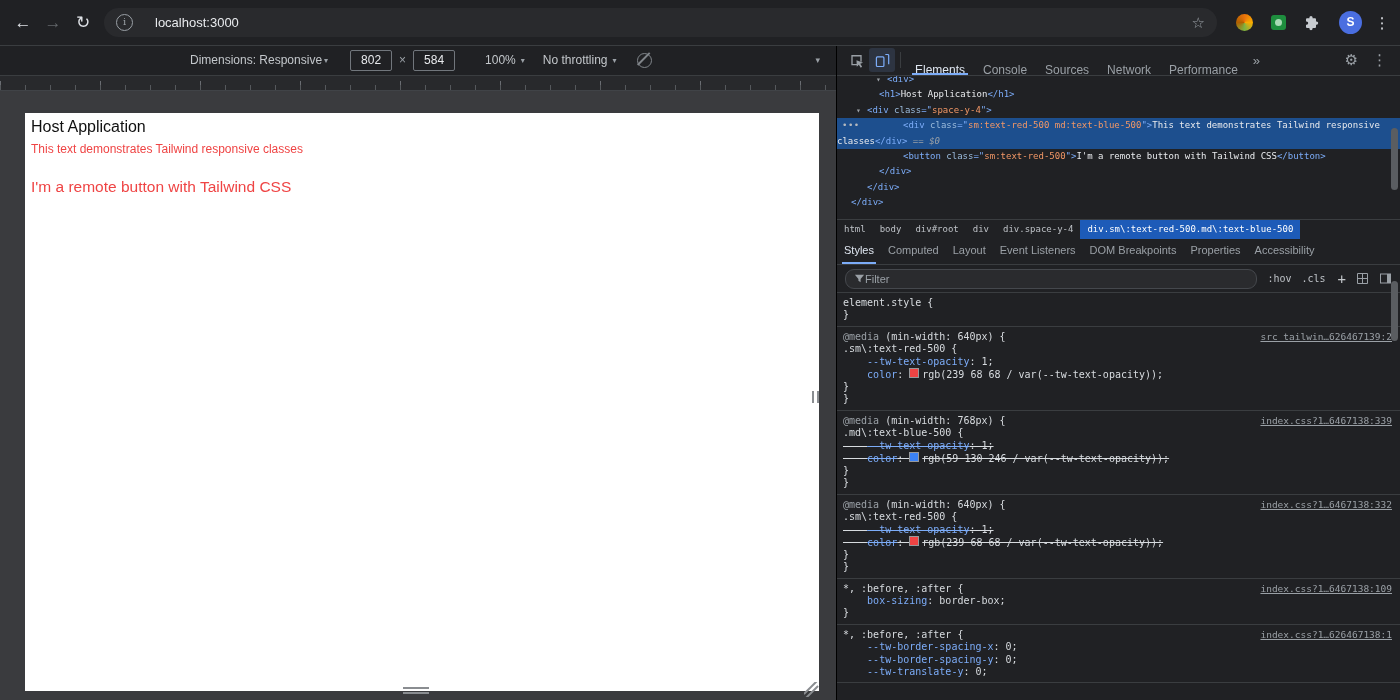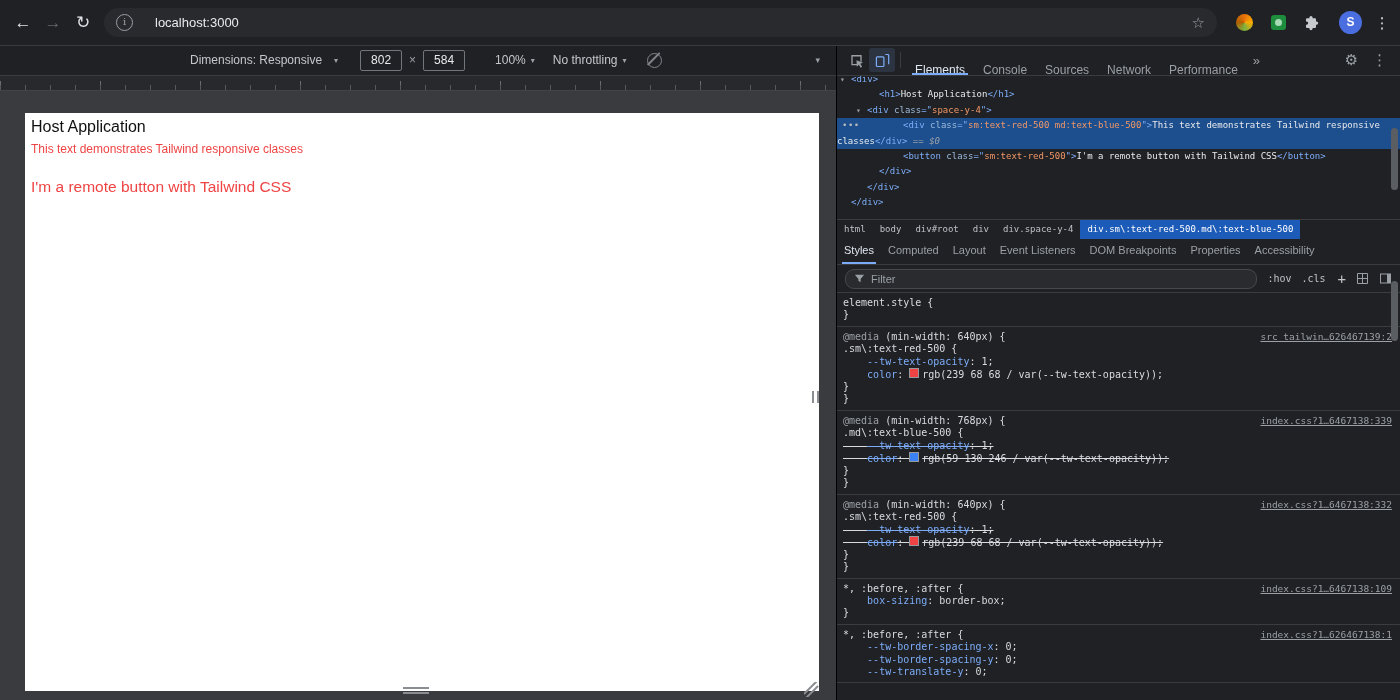--- a/index.html
+++ b/index.html
@@ -23,21 +23,21 @@
   .ext2::after{content:"";position:absolute;left:4px;top:4px;width:7px;height:7px;border-radius:50%;background:#a8dab5;}
   .puzzle{margin:0 9px;flex:none;}
   .avatar{flex:none;width:23px;height:23px;border-radius:50%;background:#4a6ee0;color:#fff;
           font-size:12px;font-weight:bold;text-align:center;line-height:23px;margin:0 10px;}
   .menu-dots{font-size:15px;color:#dee1e6;width:20px;text-align:center;cursor:pointer;}
 
   
   .left-region{position:absolute;top:45px;left:0;width:836px;bottom:0;background:#3a3b3e;}
   .device-bar{height:30px;background:#202124;border-bottom:1px solid #3a3d40;display:flex;
               align-items:center;font-size:12px;color:#c3c7cb;position:relative;}
-  .db-dim{margin-left:190px;display:flex;align-items:center;gap:12px;cursor:pointer;}
+  .db-dim{margin-left:190px;display:flex;align-items:center;gap:2px;cursor:pointer;}
   .caret-ic{font-size:8px;color:#9aa0a6;}
   .dim-input{margin-left:22px;width:40px;height:19px;border:1px solid #71767c;border-radius:2px;
              color:#e8eaed;text-align:center;line-height:18px;font-size:12px;cursor:text;}
   .times{margin:0 7px;color:#9aa0a6;}
   .db-zoom{margin-left:30px;display:flex;gap:5px;align-items:center;cursor:pointer;}
   .db-throttle{margin-left:18px;display:flex;gap:5px;align-items:center;cursor:pointer;}
   .rotate-ic{margin-left:20px;width:13px;height:13px;border:1.5px solid #80858a;border-radius:50%;
              position:relative;cursor:pointer;}
   .rotate-ic::after{content:"";position:absolute;left:-3px;top:4.5px;width:17px;height:1.5px;
                     background:#80858a;transform:rotate(-45deg);}
@@ -71,21 +71,21 @@
   .dt-tab{padding:11px 9px;font-size:12px;color:#9aa0a6;line-height:29px;cursor:pointer;position:relative;white-space:nowrap;}
   .dt-tab.active{color:#dfe6f0;}
   .dt-tab.active::after{content:"";position:absolute;left:6px;right:6px;bottom:0;height:2px;background:#7cacf8;}
   .dt-overflow{color:#9aa0a6;font-size:13px;padding:0 6px;cursor:pointer;}
   .dt-gear{margin-left:auto;}
   .dt-gear,.dt-menu{color:#9aa0a6;font-size:15px;padding:0 7px;cursor:pointer;}
 
   .dt-tree{flex:none;height:140px;overflow:hidden;padding-top:3px;color:#e8eaed;
            font-family:"DejaVu Sans Mono",monospace;font-size:9px;}
   .tree-line{position:relative;line-height:15.4px;white-space:pre;cursor:default;}
-  .tree-line.clip{margin-top:-7px;}
+  .tree-line.clip{margin-top:-7px;margin-left:36px;}
   .tree-line.sel{background:#1d4f8e;}
   .tree-caret{display:inline-block;width:11px;margin-left:-11px;color:#9aa0a6;font-size:8px;}
   .tree-dots{position:absolute;left:5px;color:#b6babf;letter-spacing:.5px;}
   .tk.tag{color:#7cacf8;}
   .tk.attr{color:#9bbbdc;}
   .tk.val{color:#f29766;}
   .tk.txt{color:#e8eaed;}
   .tk.eq{color:#9aa0a6;font-style:italic;}
 
   .dt-crumbs{flex:none;height:19px;display:flex;align-items:stretch;background:#202124;
@@ -94,21 +94,21 @@
   .crumb{padding:0 7px;line-height:18px;cursor:pointer;white-space:nowrap;}
   .crumb.active{background:#1d5bb8;color:#fff;}
 
   .dt-style-tabs{flex:none;height:25px;display:flex;border-bottom:1px solid #3a3d40;overflow:hidden;}
   .st-tab{padding:0 7px;font-size:11px;line-height:23px;color:#9aa0a6;cursor:pointer;position:relative;white-space:nowrap;}
   .st-tab.active{color:#dfe6f0;}
   .st-tab.active::after{content:"";position:absolute;left:5px;right:5px;bottom:0;height:2px;background:#7cacf8;}
 
   .dt-filter{flex:none;height:27px;display:flex;align-items:center;padding:0 8px;border-bottom:1px solid #3a3d40;}
   .filter-pill{flex:1;height:18px;background:#2a2b2e;border:1px solid #45484d;border-radius:9px;
-               display:flex;align-items:center;padding:0 8px;gap:6px;color:#9aa0a6;font-size:11px;cursor:text;}
+               display:flex;align-items:center;padding:0 8px;color:#9aa0a6;font-size:11px;cursor:text;}
   .filter-ctl{color:#bdc1c6;font-size:10px;margin-left:10px;cursor:pointer;font-family:"DejaVu Sans Mono",monospace;}
   .filter-ctl.plus{font-size:14px;color:#c3c7cb;margin-left:12px;}
   .filter-icon-btn{margin-left:10px;cursor:pointer;display:flex;}
 
   .dt-styles{flex:1;overflow:hidden;font-family:"DejaVu Sans Mono",monospace;font-size:10px;}
   .style-section{position:relative;border-bottom:1px solid #3a3d40;padding:4px 6px;}
   .code-line{white-space:pre;line-height:12.4px;color:#d7dbdf;}
   .tk.plain{color:#d7dbdf;}
   .tk.media{color:#9aa0a6;}
   .tk.prop{color:#7cacf8;}

